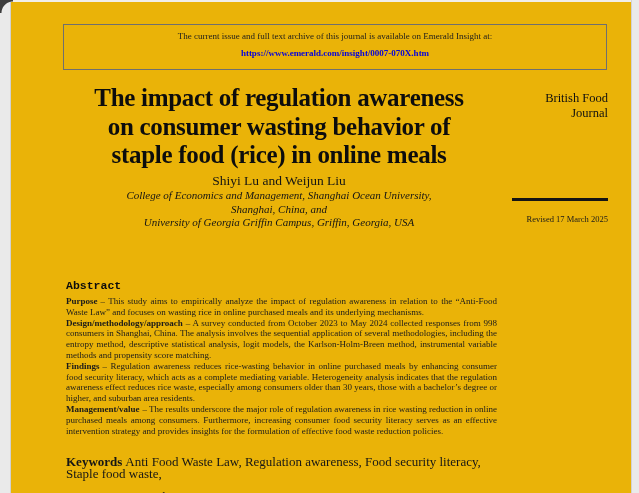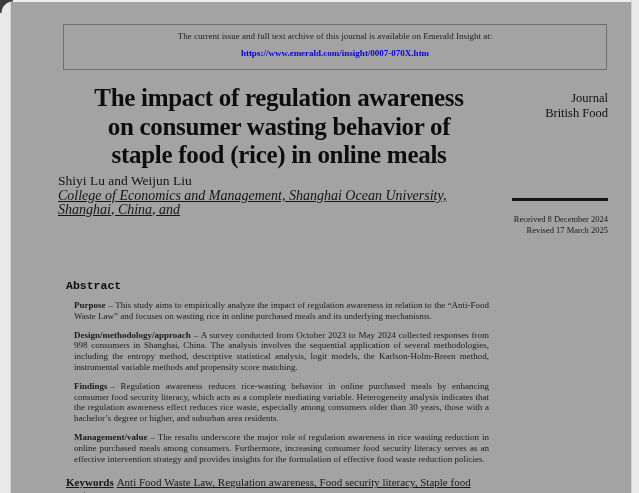--- a/index.html
+++ b/index.html
@@ -1,18 +1,18 @@
 <!DOCTYPE html>
 <html><head>
 <meta charset="utf-8">
 <style>
   html,body { margin:0; padding:0; background:#ffffff; }
   .screen {
     position:relative; width:639px; height:493px;
-    background:#a3a3a3; overflow:hidden;
+    background:#eab308; overflow:hidden;
     font-family:"Liberation Serif","DejaVu Serif",serif;
     color:#161616;
   }
   
   .edge-left  { position:absolute; left:0; top:0; width:10px; height:493px;
                 background:#eaeaea; border-right:1px solid #d2d2d2; }
   .edge-right { position:absolute; right:0; top:0; width:7px; height:493px;
                 background:#eaeaea; border-left:1px solid #d2d2d2; }
   .edge-top   { position:absolute; left:0; top:0; width:639px; height:2px;
                 background:#f1eee8; }
@@ -28,76 +28,76 @@
   .notice-text { font-size:9px; line-height:12px; color:#1c1c1c; }
   .notice-link { display:inline-block; font-size:9px; line-height:12px;
                  font-weight:bold; color:#0603dc; text-decoration:none; }
 
   
   .title-block {
     position:absolute; left:58px; top:84px; width:442px;
     text-align:center; font-weight:bold; font-size:25px; line-height:28.5px;
     color:#0d0d0d; letter-spacing:-0.3px;
   }
-  .authors-block { position:absolute; left:58px; top:173px; width:442px; }
+  .authors-block { position:absolute; left:58px; top:173px; width:442px; text-align:center; }
   .author-name  { font-size:13.5px; line-height:16px; color:#141414; }
-  .affil-line   { font-style:italic; font-size:14px; line-height:13.5px; color:#141414;text-decoration:underline; }
+  .affil-line   { font-style:italic; font-size:11px; line-height:13.5px; color:#141414; }
   .author-name.second { margin-top:2px; }
 
   
   .journal-name { position:absolute; left:478px; top:91px; width:130px;
                   text-align:right; font-size:12.5px; line-height:15px; color:#101010; }
   .right-rule   { position:absolute; left:512px; top:198px; width:96px; height:2.5px; background:#141414; }
   .dates-block  { position:absolute; left:478px; top:214px; width:130px;
                   text-align:right; font-size:8.5px; line-height:11px; color:#1a1a1a; }
 
   
   .abstract-block { position:absolute; left:66px; top:279px; width:431px; }
   .abstract-heading { font-size:11.5px; font-weight:bold; margin:0 0 4px 0; color:#0d0d0d;font-family:Liberation Mono, monospace; }
-  .sect { font-size:9px; line-height:10.8px; text-align:justify; margin:8px; color:#1b1b1b; }
+  .sect { font-size:9px; line-height:10.8px; text-align:justify; margin:0; color:#1b1b1b; }
   .lead { font-weight:bold; margin-right:3px; }
-  .keywords-block { margin-top:13px; font-size:11px; line-height:11.5px;text-decoration:underline; }
+  .keywords-block { margin-top:20px; font-size:13px; line-height:11.5px; }
   .papertype-block { margin-top:13px; font-size:12px; line-height:11.5px; }
 </style>
 </head>
 <body>
 
 <div class="screen">
 
   <div class="edge-top"></div>
   <div class="edge-left"></div>
   <div class="edge-right"></div>
   <div class="corner-dark"></div>
 
   <div class="notice-box">
     <div class="notice-text">The current issue and full text archive of this journal is available on Emerald Insight at:</div>
     <a class="notice-link" href="#" title="https://www.emerald.com/insight/0007-070X.htm">https://www.emerald.com/insight/0007-070X.htm</a>
   </div>
 
   <div class="journal-name">
+    <div>British Food</div>
     <div>Journal</div>
-    <div>British Food</div>
   </div>
 
   <div class="title-block">
     <div>The impact of regulation awareness</div>
     <div>on consumer wasting behavior of</div>
     <div>staple food (rice) in online meals</div>
   </div>
 
   <div class="authors-block">
     <div class="author-name">Shiyi Lu and Weijun Liu</div>
     <div class="affil-line">College of Economics and Management, Shanghai Ocean University,</div>
     <div class="affil-line">Shanghai, China, and</div>
+    <div class="affil-line">University of Georgia Griffin Campus, Griffin, Georgia, USA</div>
   </div>
 
   <div class="right-rule"></div>
 
   <div class="dates-block">
-    <div>Received 8 December 2024</div>
     <div>Revised 17 March 2025</div>
   </div>
 
   <div class="abstract-block">
     <div class="abstract-heading">Abstract</div>
 
     <p class="sect"><span class="lead">Purpose</span><span>– This study aims to empirically analyze the impact of regulation awareness in relation to the “Anti-Food Waste Law” and focuses on wasting rice in online purchased meals and its underlying mechanisms.</span></p>
 
     <p class="sect"><span class="lead">Design/methodology/approach</span><span>– A survey conducted from October 2023 to May 2024 collected responses from 998 consumers in Shanghai, China. The analysis involves the sequential application of several methodologies, including the entropy method, descriptive statistical analysis, logit models, the Karlson-Holm-Breen method, instrumental variable methods and propensity score matching.</span></p>
 

